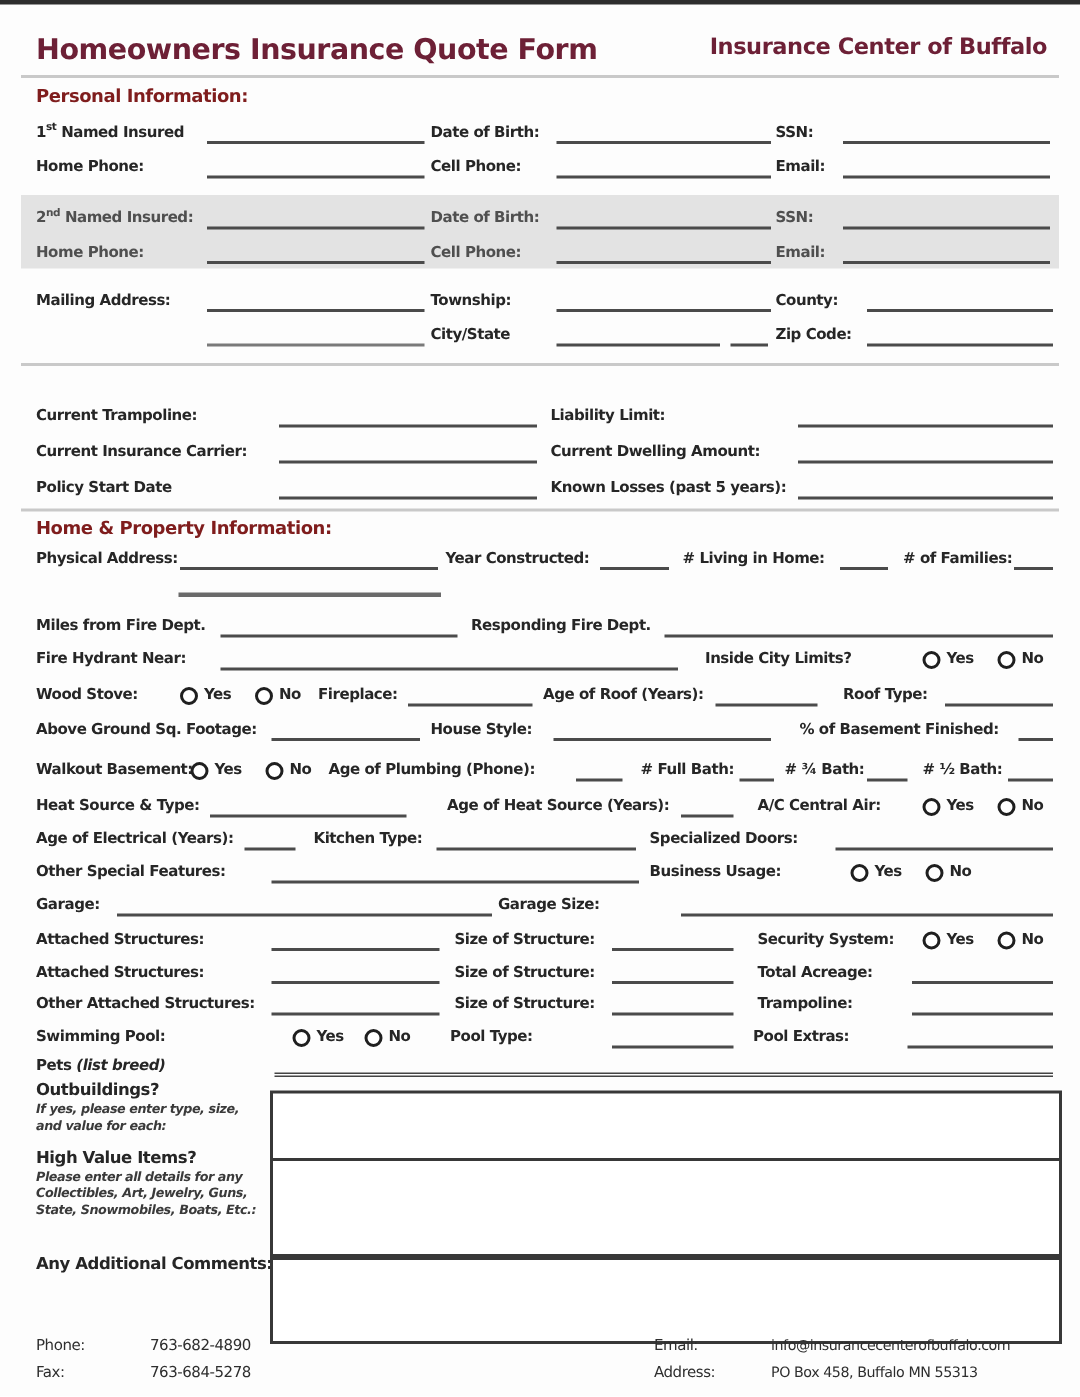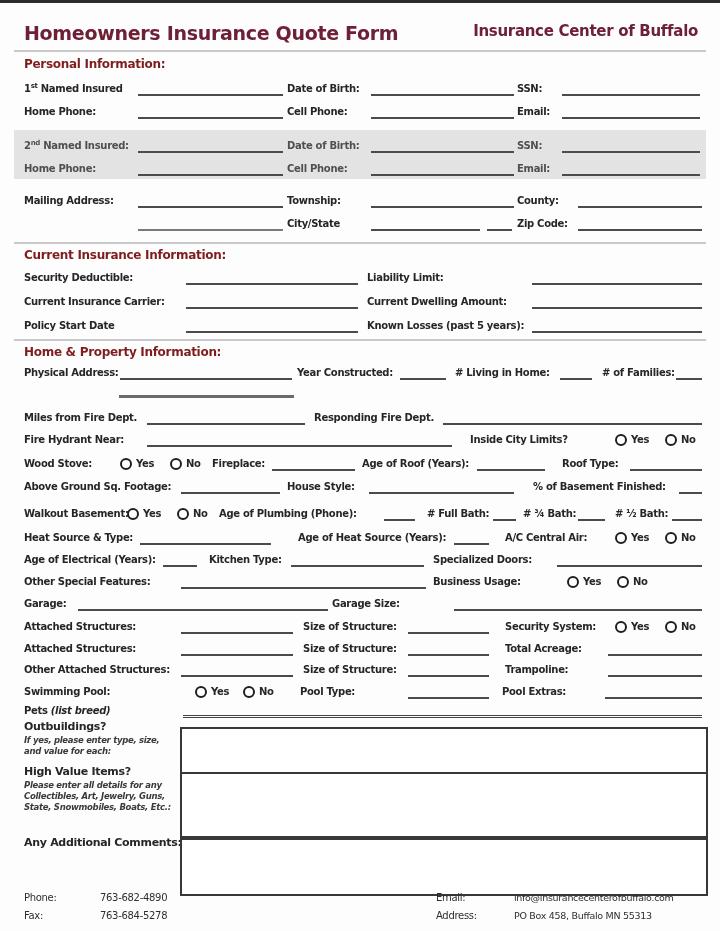--- a/index.html
+++ b/index.html
@@ -84,24 +84,23 @@
   <div class="r" style="top:215px">
     <i class="f" style="left:138px;width:145px;border-bottom-color:#7a7a7a"></i>
     <span class="l" style="left:287px">City/State</span>
     <i class="f" style="left:371px;width:109px"></i>
     <i class="f" style="left:487px;width:25px"></i>
     <span class="l" style="left:517px">Zip Code:</span>
     <i class="f" style="left:578px;width:124px"></i>
   </div>
 
   <div class="sep" style="top:242px"></div>
-  <div class="sh" style="top:248px">Current Insurance Information:</div>
 
   <div class="r" style="top:269px">
-    <span class="l" style="left:24px">Security Deductible:</span>
+    <span class="l" style="left:24px">Current Trampoline:</span>
     <i class="f" style="left:186px;width:172px"></i>
     <span class="l" style="left:367px">Liability Limit:</span>
     <i class="f" style="left:532px;width:170px"></i>
   </div>
   <div class="r" style="top:293px">
     <span class="l" style="left:24px">Current Insurance Carrier:</span>
     <i class="f" style="left:186px;width:172px"></i>
     <span class="l" style="left:367px">Current Dwelling Amount:</span>
     <i class="f" style="left:532px;width:170px"></i>
   </div>

